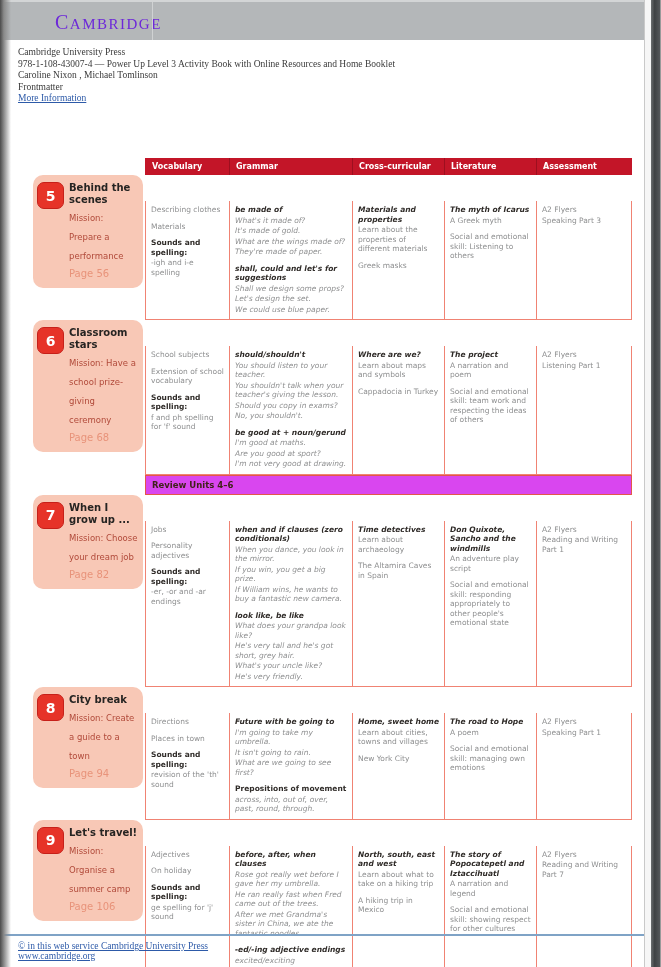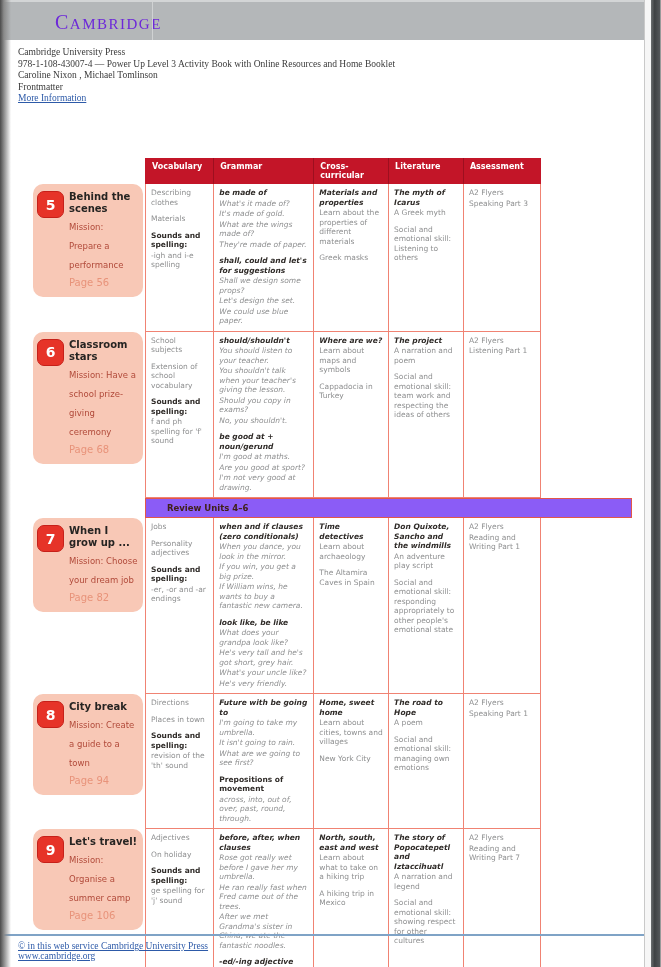--- a/index.html
+++ b/index.html
@@ -26,43 +26,43 @@
 
   
   .doc-header{position:absolute;left:18px;top:47px;width:600px;
     font-family:"Liberation Serif","DejaVu Serif",serif;font-size:9.5px;line-height:11.6px;color:#3a3a3a;}
   .doc-header .link{color:#2d5aa8;text-decoration:underline;cursor:pointer;margin-top:20px;}
 
   
   .content{position:absolute;left:0;top:158px;width:661px;}
   .trow{display:flex;align-items:stretch;}
   .card-slot{width:145px;flex-shrink:0;}
-  .cells{display:flex;width:396px;flex-shrink:0;box-sizing:border-box;}
+  .cells{display:flex;width:487px;flex-shrink:0;box-sizing:border-box;}
   .hcell{background:#c31528;color:#ffffff;font-weight:bold;font-size:8px;
     padding:4px 5px 4px 6px;box-sizing:border-box;border-left:1px solid #9d0f1f;}
   .hcell:first-child{border-left:1px solid #c31528;}
   .cell{box-sizing:border-box;padding:4px 5px;border-left:1px solid #f08373;border-bottom:1px solid #f08373;
-    font-size:7.5px;line-height:9.5px;}
+    font-size:7.5px;line-height:9.5px;margin-top:26px;}
   .cells .cell:last-child{border-right:1px solid #f08373;}
   .c-vocab{flex-basis:17.25%;}
   .c-grammar{flex-basis:25.26%;}
   .c-cross{flex-basis:18.89%;}
   .c-lit{flex-basis:18.89%;}
   .c-assess{flex-basis:19.71%;}
   .blk{margin-bottom:7px;}
   .blk:last-child{margin-bottom:0;}
   .blk p{margin:0 0 1px 0;}
   .s-n{color:#8e8f90;}
   .s-i{color:#8e8f90;font-style:italic;}
   .s-b{color:#2f2b28;font-weight:bold;}
   .s-bi{color:#2f2b28;font-weight:bold;font-style:italic;}
 
   
-  .review-band{width:487px;box-sizing:border-box;background:#8b5cf6;border:1px solid #e2574a;
-    color:#40211a;font-weight:bold;font-size:8.5px;padding:4px 21px;}
+  .review-band{width:487px;box-sizing:border-box;background:#d946ef;border:1px solid #e2574a;
+    color:#40211a;font-weight:bold;font-size:8.5px;padding:4px 6px;}
   .wordstack-band{width:487px;box-sizing:border-box;background:#a3a3a3;
     border-left:1px solid #f08373;border-right:1px solid #f08373;border-bottom:1px solid #f08373;
     color:#2f2b28;font-weight:bold;font-size:8.5px;padding:4px 6px;}
 
   
   .unit-card{margin-left:33px;width:110px;box-sizing:border-box;background:#f8c8b6;border-radius:10px;
     padding:7px 5px 9px 4px;display:flex;gap:5px;}
   .badge{width:25px;height:25px;flex-shrink:0;background:#e63328;border:1px solid #c62019;
     border-radius:7px;color:#ffffff;font-weight:bold;font-size:14px;
     display:flex;align-items:center;justify-content:center;}

